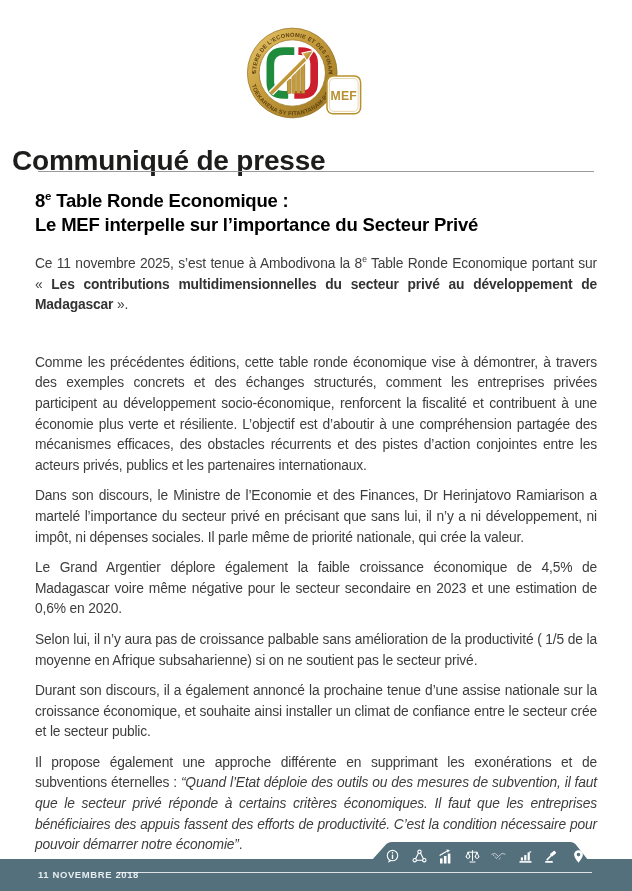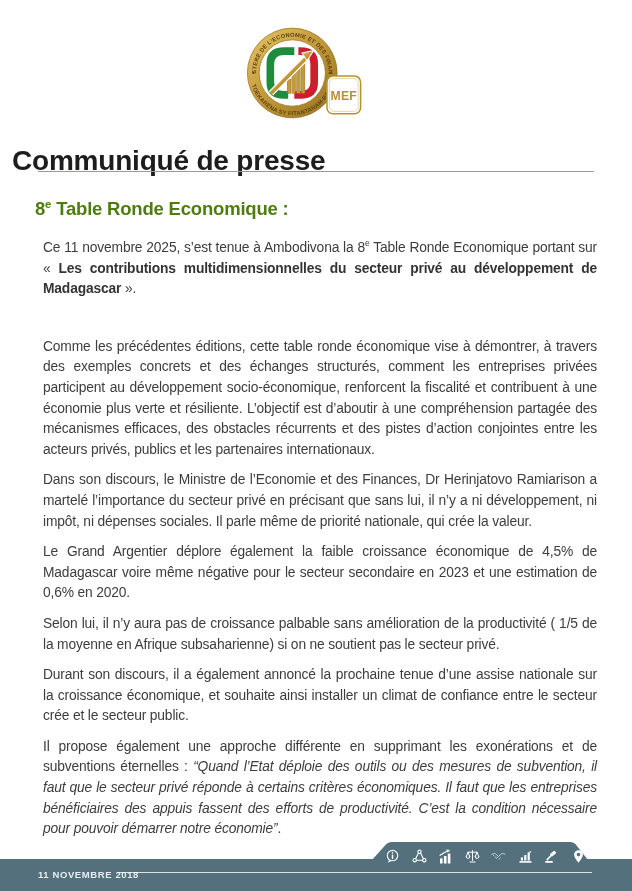--- a/index.html
+++ b/index.html
@@ -18,26 +18,26 @@
   .doc-title {
     position:absolute; top:133px; left:0; width:100%; margin:12px;
     text-align:left; font-size:28px; font-weight:700; color:#1d1d1b; letter-spacing:-.2px;
   }
   .divider { position:absolute; top:171px; left:38px; width:556px; height:0;
              border-top:1.4px solid #9b9b9b; }
 
   
   .content { position:absolute; top:189px; left:35px; width:562px; }
   .headline {
-    margin:8px 0 17px 0; font-size:18.5px; line-height:24px;
-    font-weight:700; color:#4d7c0f; letter-spacing:-.2px;
+    margin:0 0 17px 0; font-size:18.5px; line-height:24px;
+    font-weight:700; color:#000000; letter-spacing:-.2px;
   }
   .headline sup, .para sup { font-size:62%; vertical-align:super; line-height:0; }
   .para {
-    margin:0 0 10px 8px; font-size:13.8px; line-height:20.6px;
+    margin:0 0 10px 0; font-size:13.8px; line-height:20.6px;
     color:#3d3d3d; text-align:justify; letter-spacing:-.15px;
   }
   .para.intro { margin-bottom:37px; }
   .para strong { font-weight:700; color:#343434; }
   .para .quote-italic { font-style:italic; }
 
   
   .footer-bar { position:absolute; left:0; bottom:0; width:632px; height:32px; background:#53707c; }
   .footer-tab { position:absolute; right:42px; bottom:31px; width:218px; height:18px; }
   .footer-icons { position:absolute; left:385px; bottom:27px; display:flex; gap:11.5px; align-items:center; }
@@ -95,21 +95,21 @@
         <rect x="86.4" y="55.4" width="28.2" height="32.2" rx="4.5" fill="none" stroke="#d8bd7a" stroke-width="0.6"></rect>
         <text class="badge-text" x="100.5" y="76.5" text-anchor="middle" font-size="12" font-weight="bold" fill="#b8912f" letter-spacing="0.2">MEF</text>
       </g>
     </svg>
   </div>
 
   <h1 class="doc-title">Communiqué de presse</h1>
   <div class="divider"></div>
 
   <div class="content">
-    <h2 class="headline"><span>8</span><sup>e</sup><span> Table Ronde Economique :</span><br></h2>
+    <h2 class="headline"><span>8</span><sup>e</sup><span> Table Ronde Economique :</span><br><span>Le MEF interpelle sur l’importance du Secteur Privé</span></h2>
 
     <p class="para intro"><span>Ce 11 novembre 2025, s’est tenue à Ambodivona la 8</span><sup>e</sup><span> Table Ronde Economique  portant sur «&nbsp;</span><strong>Les contributions multidimensionnelles du secteur privé au développement de Madagascar</strong><span>&nbsp;».</span></p>
 
     <p class="para">Comme les précédentes éditions, cette table ronde économique vise à démontrer, à travers des exemples concrets et des échanges structurés, comment les entreprises privées participent au développement socio-économique, renforcent la fiscalité et contribuent à une économie plus verte et résiliente. L’objectif est d’aboutir à une compréhension partagée des mécanismes efficaces, des obstacles récurrents et des pistes d’action conjointes entre les acteurs privés, publics et les partenaires internationaux.</p>
     <p class="para">Dans son discours, le Ministre de l’Economie et des Finances, Dr  Herinjatovo Ramiarison a martelé l’importance du secteur privé en précisant que sans lui, il n’y a ni développement, ni impôt, ni dépenses sociales. Il parle même de priorité nationale, qui crée la valeur.</p>
     <p class="para">Le Grand Argentier déplore également la faible croissance économique de 4,5% de Madagascar voire même négative pour le secteur secondaire en 2023 et une estimation de 0,6% en 2020.</p>
     <p class="para">Selon lui, il n’y aura pas de croissance palbable sans amélioration de la productivité ( 1/5 de la moyenne en Afrique subsaharienne) si on ne soutient pas le secteur privé.</p>
     <p class="para">Durant son discours, il a également  annoncé la prochaine tenue d’une assise nationale sur la croissance économique, et souhaite ainsi installer un climat de confiance entre le secteur crée et le secteur public.</p>
 
     <p class="para"><span>Il propose également une approche différente en supprimant les exonérations et de subventions éternelles : </span><span class="quote-italic">“Quand l’Etat déploie des outils ou des mesures de subvention, il faut que le secteur privé réponde à certains critères économiques. Il faut que les entreprises bénéficiaires des appuis fassent des efforts de productivité. C’est la condition nécessaire pour pouvoir démarrer notre économie”</span><span>.</span></p>

